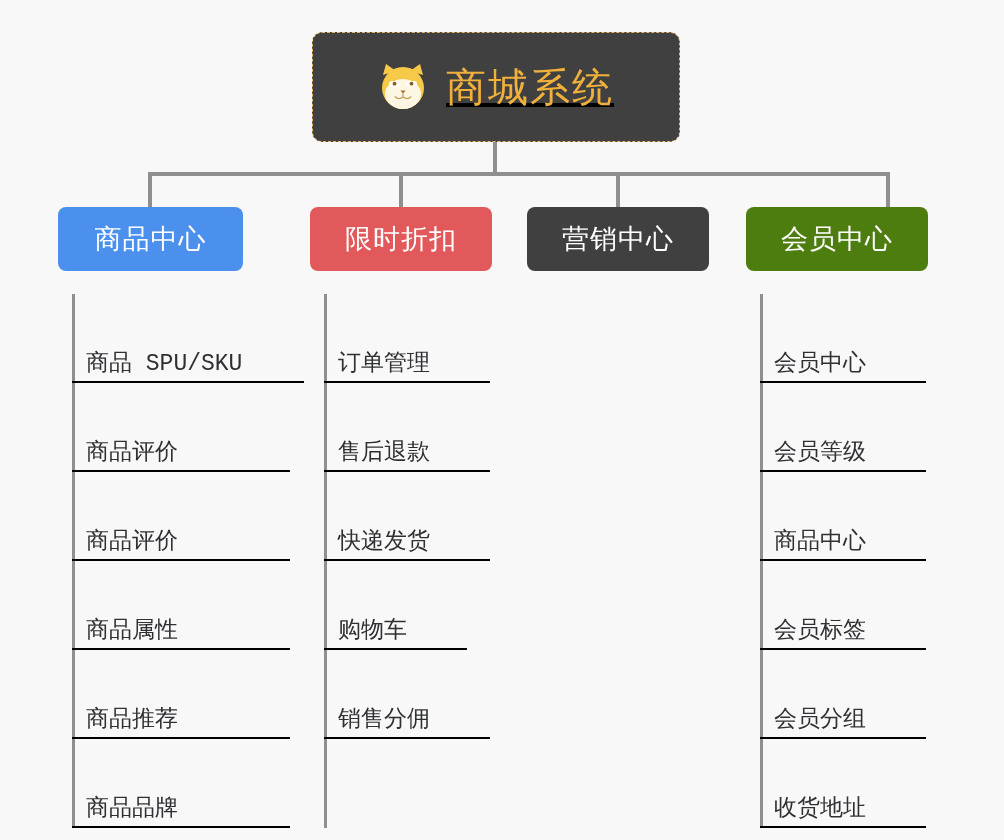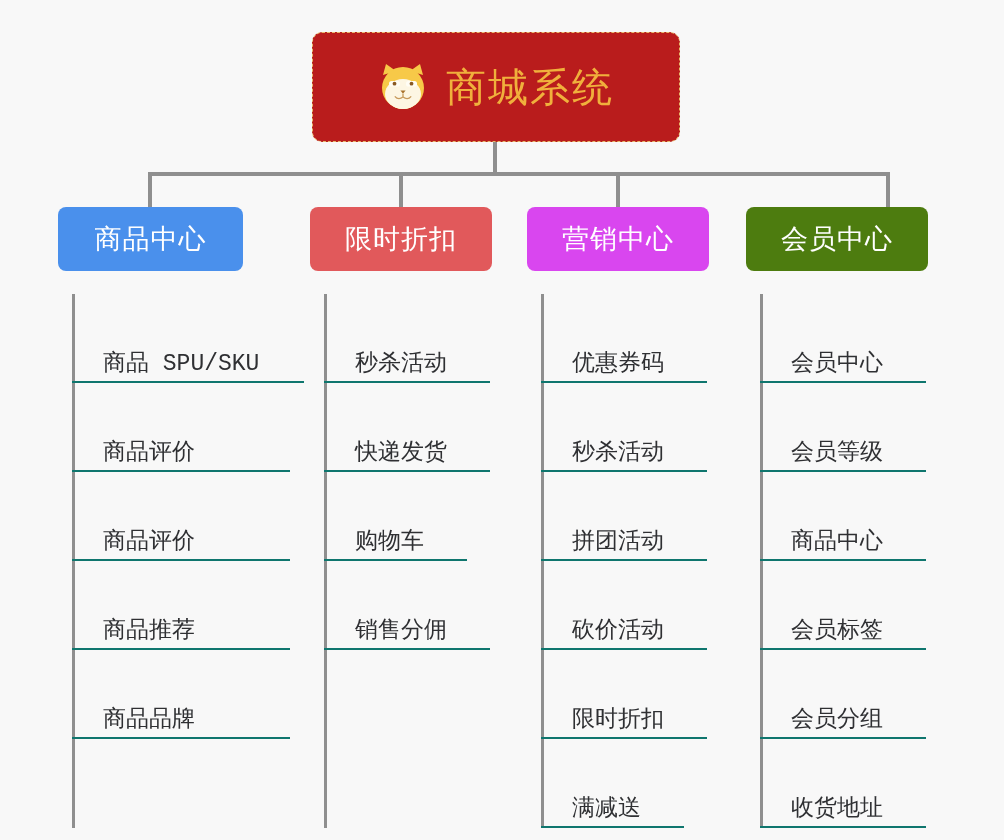--- a/index.html
+++ b/index.html
@@ -24,27 +24,28 @@
     height: 840px;
   }
 
   
   .root-node {
     position: absolute;
     left: 312px;
     top: 32px;
     width: 368px;
     height: 110px;
-    background: #b91c1c;
+    background: #404040;
     border: 1px dashed #e9b96b;
     border-radius: 10px;
     display: flex;
     align-items: center;
     justify-content: center;
     gap: 16px;
+    text-decoration: underline;
   }
   .root-icon {
     font-size: 44px;
     line-height: 1;
     display: block;
     width: 52px;
     height: 52px;
     position: relative;
   }
   
@@ -113,22 +114,22 @@
     left: 14px;
     top: 0;
     width: 3px;
     background: #8f8f8f;
   }
   .leaf {
     position: relative;
     height: 89px;
     display: flex;
     align-items: flex-end;
-    border-bottom: 2px solid #0f766e;
-    padding-left: 31px;
+    border-bottom: 2px solid #000000;
+    padding-left: 14px;
     padding-bottom: 4px;
   }
   .leaf-label {
     font-size: 23px;
     color: #2f3033;
     line-height: 1.15;
     white-space: nowrap;
   }
 </style>
 </head>
@@ -180,73 +181,58 @@
       <div class="leaf" style="width:232px">
           <span class="leaf-label">商品 SPU/SKU</span>
         </div>
       <div class="leaf" style="width:218px">
           <span class="leaf-label">商品评价</span>
         </div>
       <div class="leaf" style="width:218px">
           <span class="leaf-label">商品评价</span>
         </div>
       <div class="leaf" style="width:218px">
+          <span class="leaf-label">商品属性</span>
+        </div>
+      <div class="leaf" style="width:218px">
           <span class="leaf-label">商品推荐</span>
         </div>
       <div class="leaf" style="width:218px">
           <span class="leaf-label">商品品牌</span>
         </div>
     </div>
   </div>
 
   <div class="branch" style="left:310px;width:182px">
     <div class="branch-header" style="background:#e1595b;width:182px">
       <span>限时折扣</span>
     </div>
     <div class="leaf-area">
       <div class="trunk" style="height:534px"></div>
       <div class="leaf" style="width:166px">
-          <span class="leaf-label">秒杀活动</span>
+          <span class="leaf-label">订单管理</span>
+        </div>
+      <div class="leaf" style="width:166px">
+          <span class="leaf-label">售后退款</span>
         </div>
       <div class="leaf" style="width:166px">
           <span class="leaf-label">快递发货</span>
         </div>
       <div class="leaf" style="width:143px">
           <span class="leaf-label">购物车</span>
         </div>
       <div class="leaf" style="width:166px">
           <span class="leaf-label">销售分佣</span>
         </div>
     </div>
   </div>
 
   <div class="branch" style="left:527px;width:182px">
-    <div class="branch-header" style="background:#d946ef;width:182px">
+    <div class="branch-header" style="background:#404040;width:182px">
       <span>营销中心</span>
-    </div>
-    <div class="leaf-area">
-      <div class="trunk" style="height:534px"></div>
-      <div class="leaf" style="width:166px">
-          <span class="leaf-label">优惠券码</span>
-        </div>
-      <div class="leaf" style="width:166px">
-          <span class="leaf-label">秒杀活动</span>
-        </div>
-      <div class="leaf" style="width:166px">
-          <span class="leaf-label">拼团活动</span>
-        </div>
-      <div class="leaf" style="width:166px">
-          <span class="leaf-label">砍价活动</span>
-        </div>
-      <div class="leaf" style="width:166px">
-          <span class="leaf-label">限时折扣</span>
-        </div>
-      <div class="leaf" style="width:143px">
-          <span class="leaf-label">满减送</span>
-        </div>
     </div>
   </div>
 
   <div class="branch" style="left:746px;width:182px">
     <div class="branch-header" style="background:#4d7c0f;width:182px">
       <span>会员中心</span>
     </div>
     <div class="leaf-area">
       <div class="trunk" style="height:534px"></div>
       <div class="leaf" style="width:166px">

